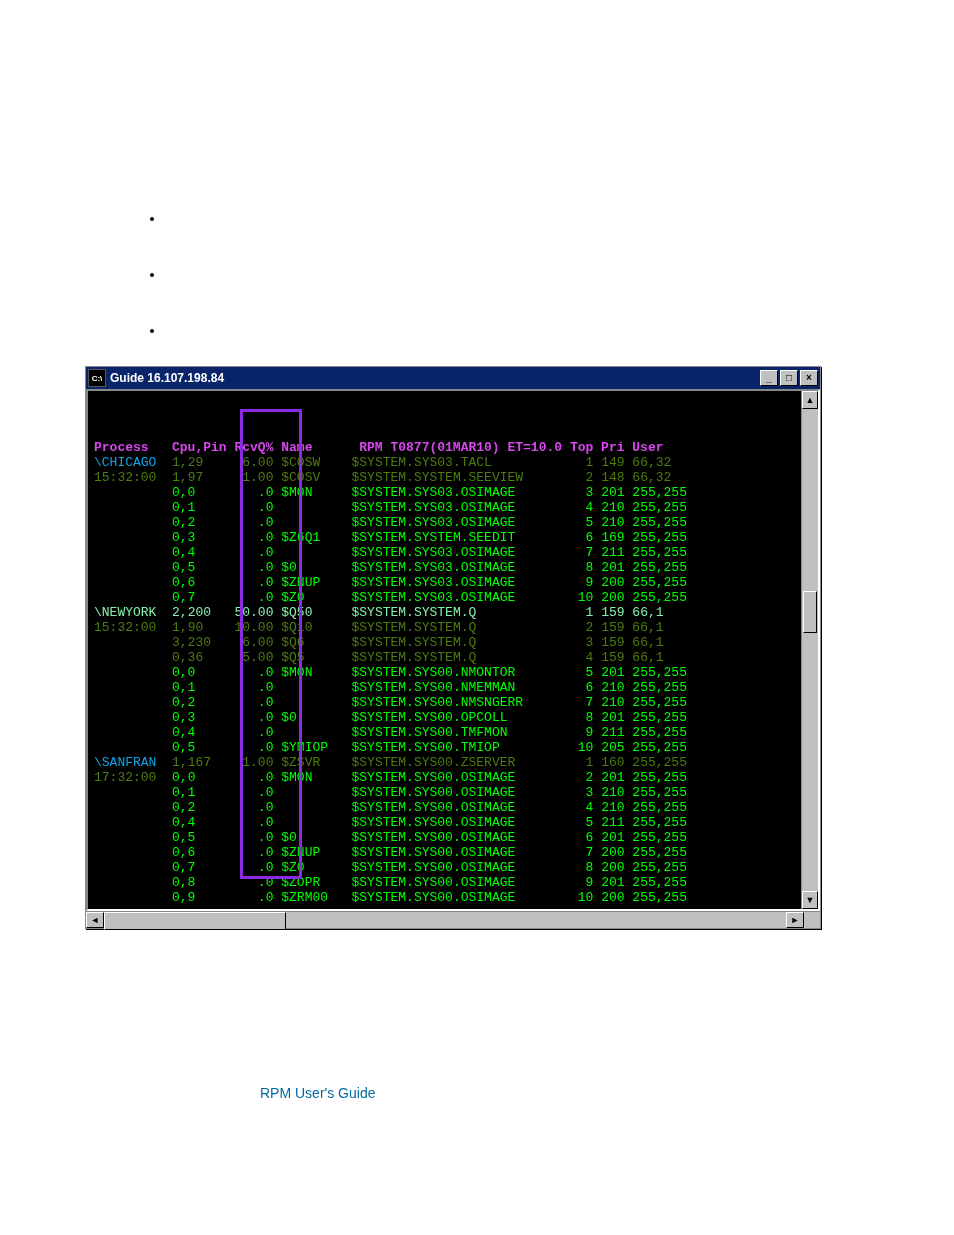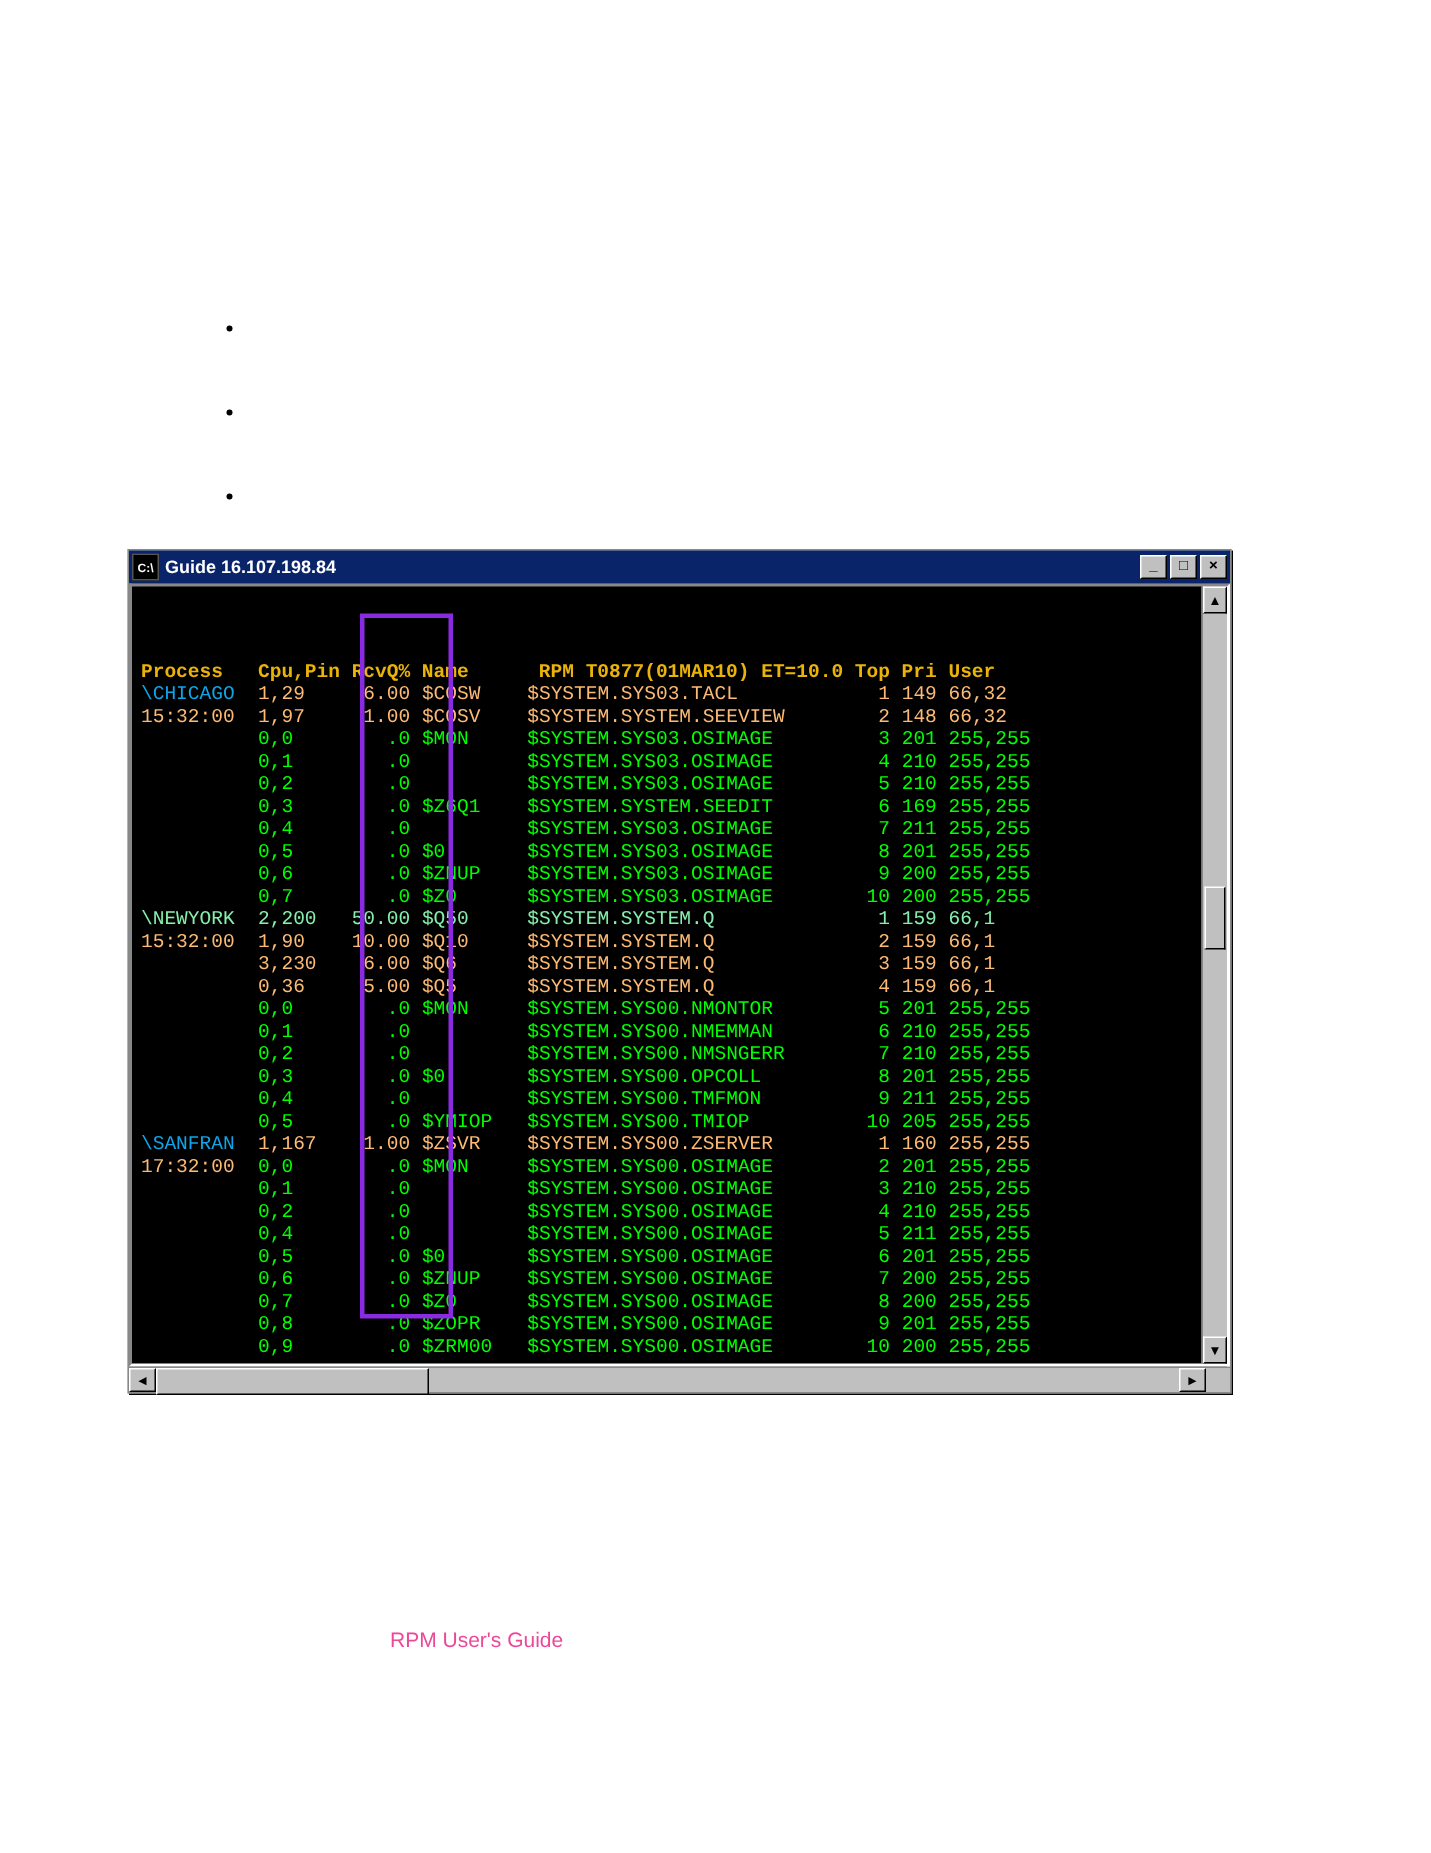--- a/index.html
+++ b/index.html
@@ -6,37 +6,37 @@
   body{width:954px;height:1235px;position:relative;}
   .bullets{position:absolute;left:125px;top:195px;}
   .bullets li{list-style:disc;margin:0 0 40px 0;font-size:14px;color:#000;}
   .frame{position:absolute;left:85px;top:366px;width:734px;border:1px solid #888;background:#c0c0c0;box-shadow:1px 1px 0 #000;}
   .titlebar{height:22px;background:linear-gradient(#0a246a,#0a246a);color:#fff;display:flex;align-items:center;font-family:Tahoma,Arial,sans-serif;font-size:12px;font-weight:bold;padding:0 2px;}
   .titlebar .ico{width:16px;height:16px;background:#000;display:inline-flex;align-items:center;justify-content:center;font-size:8px;font-weight:bold;color:#fff;border:1px solid #555;margin-right:4px;}
   .titlebar .spacer{flex:1;}
   .tbtn{width:16px;height:14px;background:#c0c0c0;border:1px solid #fff;border-right-color:#000;border-bottom-color:#000;margin-left:2px;display:inline-flex;align-items:center;justify-content:center;font-family:Arial;font-size:10px;line-height:1;font-weight:bold;color:#000;}
   .term{background:#000;position:relative;padding:0;border-top:2px solid #888;border-left:2px solid #888;border-right:2px solid #fff;border-bottom:2px solid #fff;}
   .term-inner{padding:4px 0 4px 6px;font-family:"Lucida Console","Courier New",monospace;font-size:13px;line-height:15px;color:#00ff00;white-space:pre;position:relative;margin-right:16px;}
-  .hdr{color:#eab308;font-weight:bold;}
+  .hdr{color:#d946ef;font-weight:bold;}
   .cyan{color:#0ea5e9;}
-  .yel{color:#fdba74;margin-top:17px;}
+  .yel{color:#4d7c0f;margin-top:17px;}
   .red{color:#86efac;}
   .grn{color:#00ff00;}
   .highlight-box{position:absolute;border:3px solid #8a2be2;pointer-events:none;}
   .vscroll{position:absolute;right:0;top:0;bottom:0;width:16px;background:#c0c0c0;border-left:1px solid #888;}
   .vscroll .up,.vscroll .dn{height:16px;background:#c0c0c0;border:1px solid #fff;border-right-color:#000;border-bottom-color:#000;display:flex;align-items:center;justify-content:center;font-size:9px;}
   .vscroll .dn{position:absolute;bottom:0;left:0;right:0;}
   .vscroll .thumb{position:absolute;left:1px;right:1px;height:40px;top:200px;background:#c0c0c0;border:1px solid #fff;border-right-color:#000;border-bottom-color:#000;}
   .hscroll{height:16px;background:#c0c0c0;border-top:1px solid #888;display:flex;}
   .hscroll .lf,.hscroll .rt{width:16px;background:#c0c0c0;border:1px solid #fff;border-right-color:#000;border-bottom-color:#000;display:flex;align-items:center;justify-content:center;font-size:9px;}
   .hscroll .track{flex:1;}
   .hscroll .rt{margin-right:16px;}
   .hscroll .thumb{width:180px;height:100%;background:#c0c0c0;border:1px solid #fff;border-right-color:#000;border-bottom-color:#000;}
   .grip{position:absolute;right:0;bottom:0;width:16px;height:16px;background:#c0c0c0;}
-  .footer{position:absolute;left:260px;top:1085px;font-family:Arial,Helvetica,sans-serif;font-size:14px;color:#ec4899;}
+  .footer{position:absolute;left:260px;top:1085px;font-family:Arial,Helvetica,sans-serif;font-size:14px;color:#0369a1;}
   .row{display:block;height:15px;}
 </style>
 </head>
 <body>
 
 <ul class="bullets">
   <li>&nbsp;</li>
   <li>&nbsp;</li>
   <li>&nbsp;</li>
 </ul>

